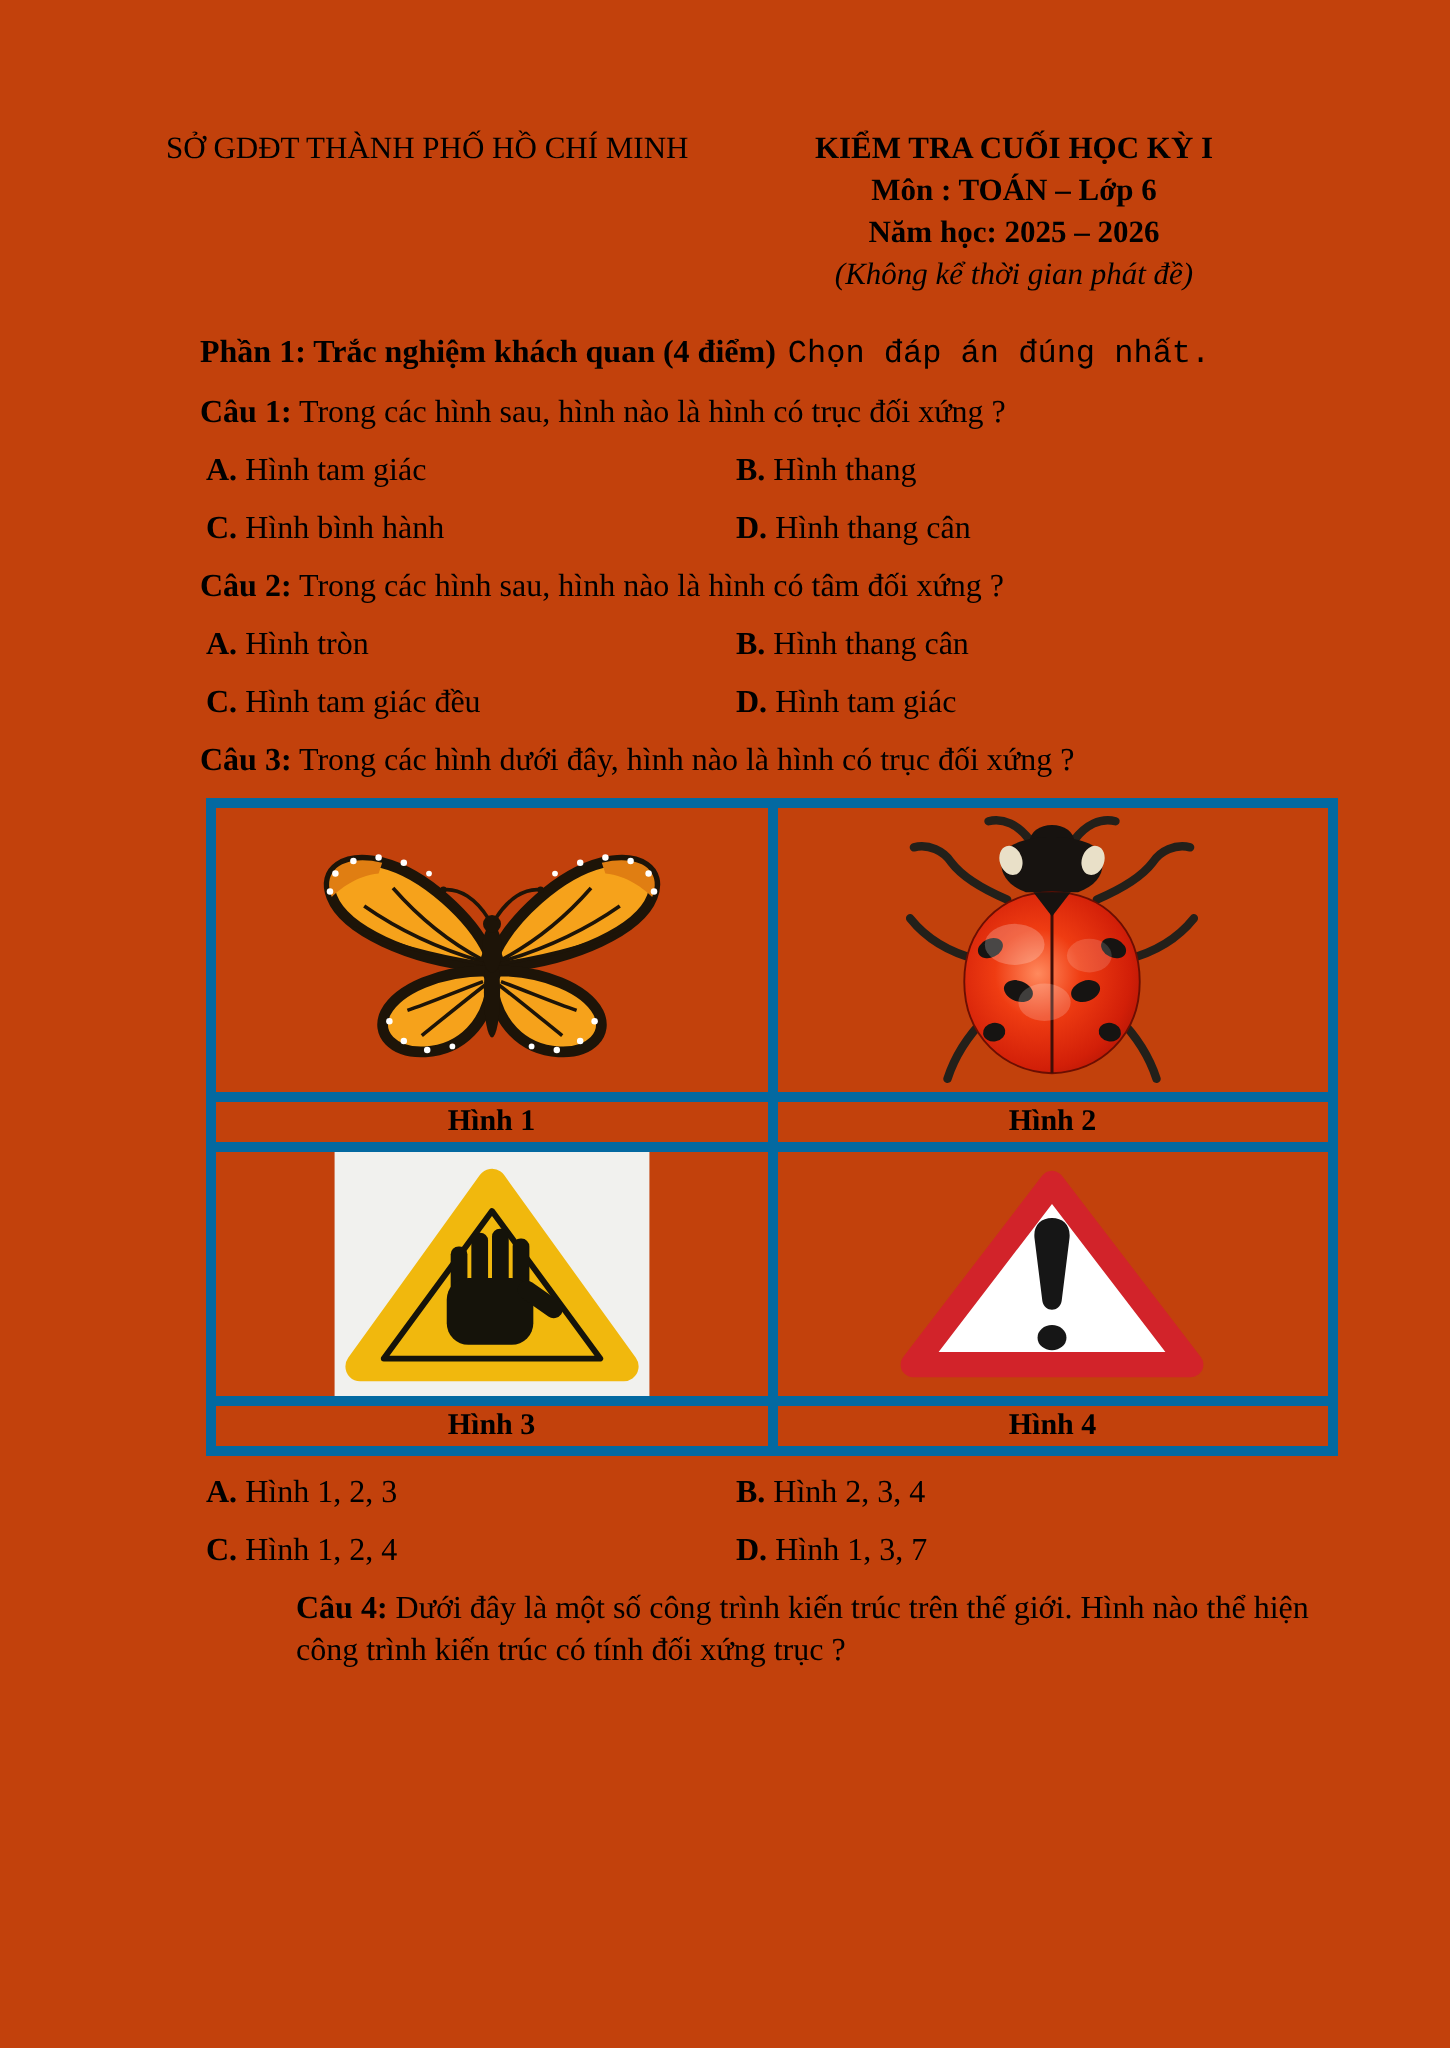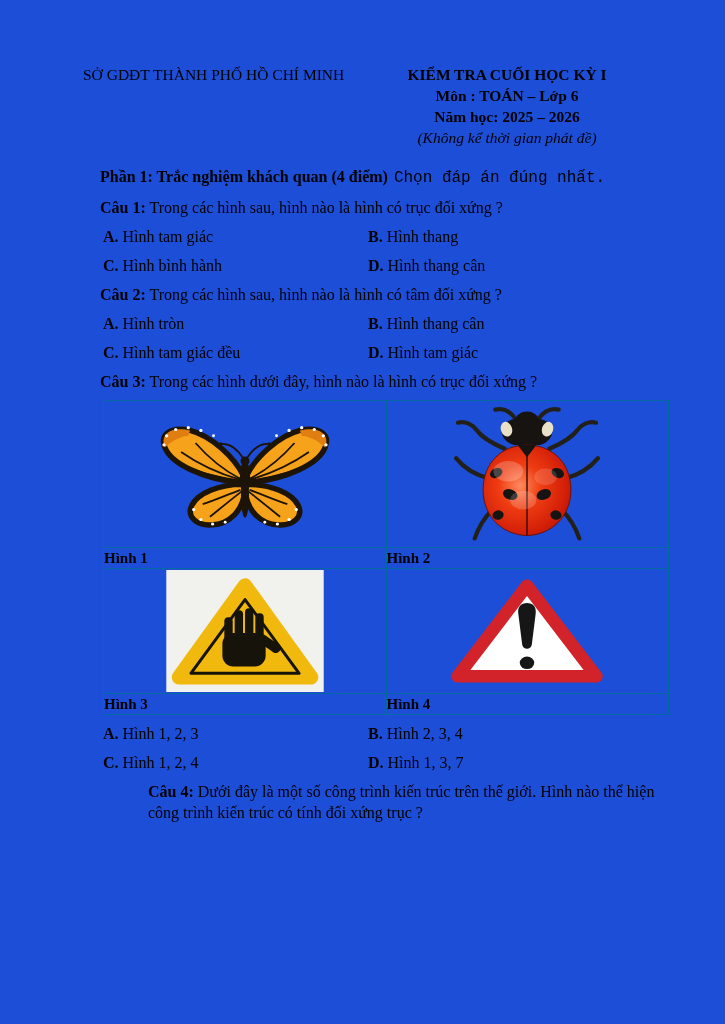--- a/index.html
+++ b/index.html
@@ -1,21 +1,21 @@
 <!DOCTYPE html>
 <html><head>
 <meta charset="utf-8">
 <style>
   * { margin:0; padding:0; box-sizing:border-box; }
   html, body { background:#ffffff; }
   .page {
     position:relative;
     width:725px; height:1024px;
     margin:0 auto;
-    background:#1d4ed8;
+    background:#c2410c;
     color:#000;
     font-family:"Liberation Serif","DejaVu Serif",serif;
     overflow:hidden;
   }
   .b { font-weight:bold; }
   .i { font-style:italic; }
 
   
   .header { position:absolute; top:64px; left:0; width:100%; height:100px; }
   .header-left { position:absolute; left:83px; top:2px; font-size:15.5px; line-height:18px; white-space:nowrap; }
@@ -30,22 +30,23 @@
   .option { line-height:21px; }
 
   
   table.figure-table {
     border-collapse:collapse;
     table-layout:fixed;
     width:566px;
     margin:5px 0 8px 3px;
   }
   table.figure-table td {
-    border:1px solid #0369a1;
+    border:5px solid #0369a1;
     padding:0;
+    text-align:center;
     vertical-align:middle;
     width:50%;
     overflow:hidden;
   }
   td.img-cell.row1 { height:147px; }
   td.img-cell.row2 { height:125px; }
   td.label-cell { height:21px; font-weight:bold; font-size:15px; line-height:20px; }
   .img-cell svg { display:block; margin:0 auto; }
 
   .q4 { margin-top:2px;margin-left:48px; }

